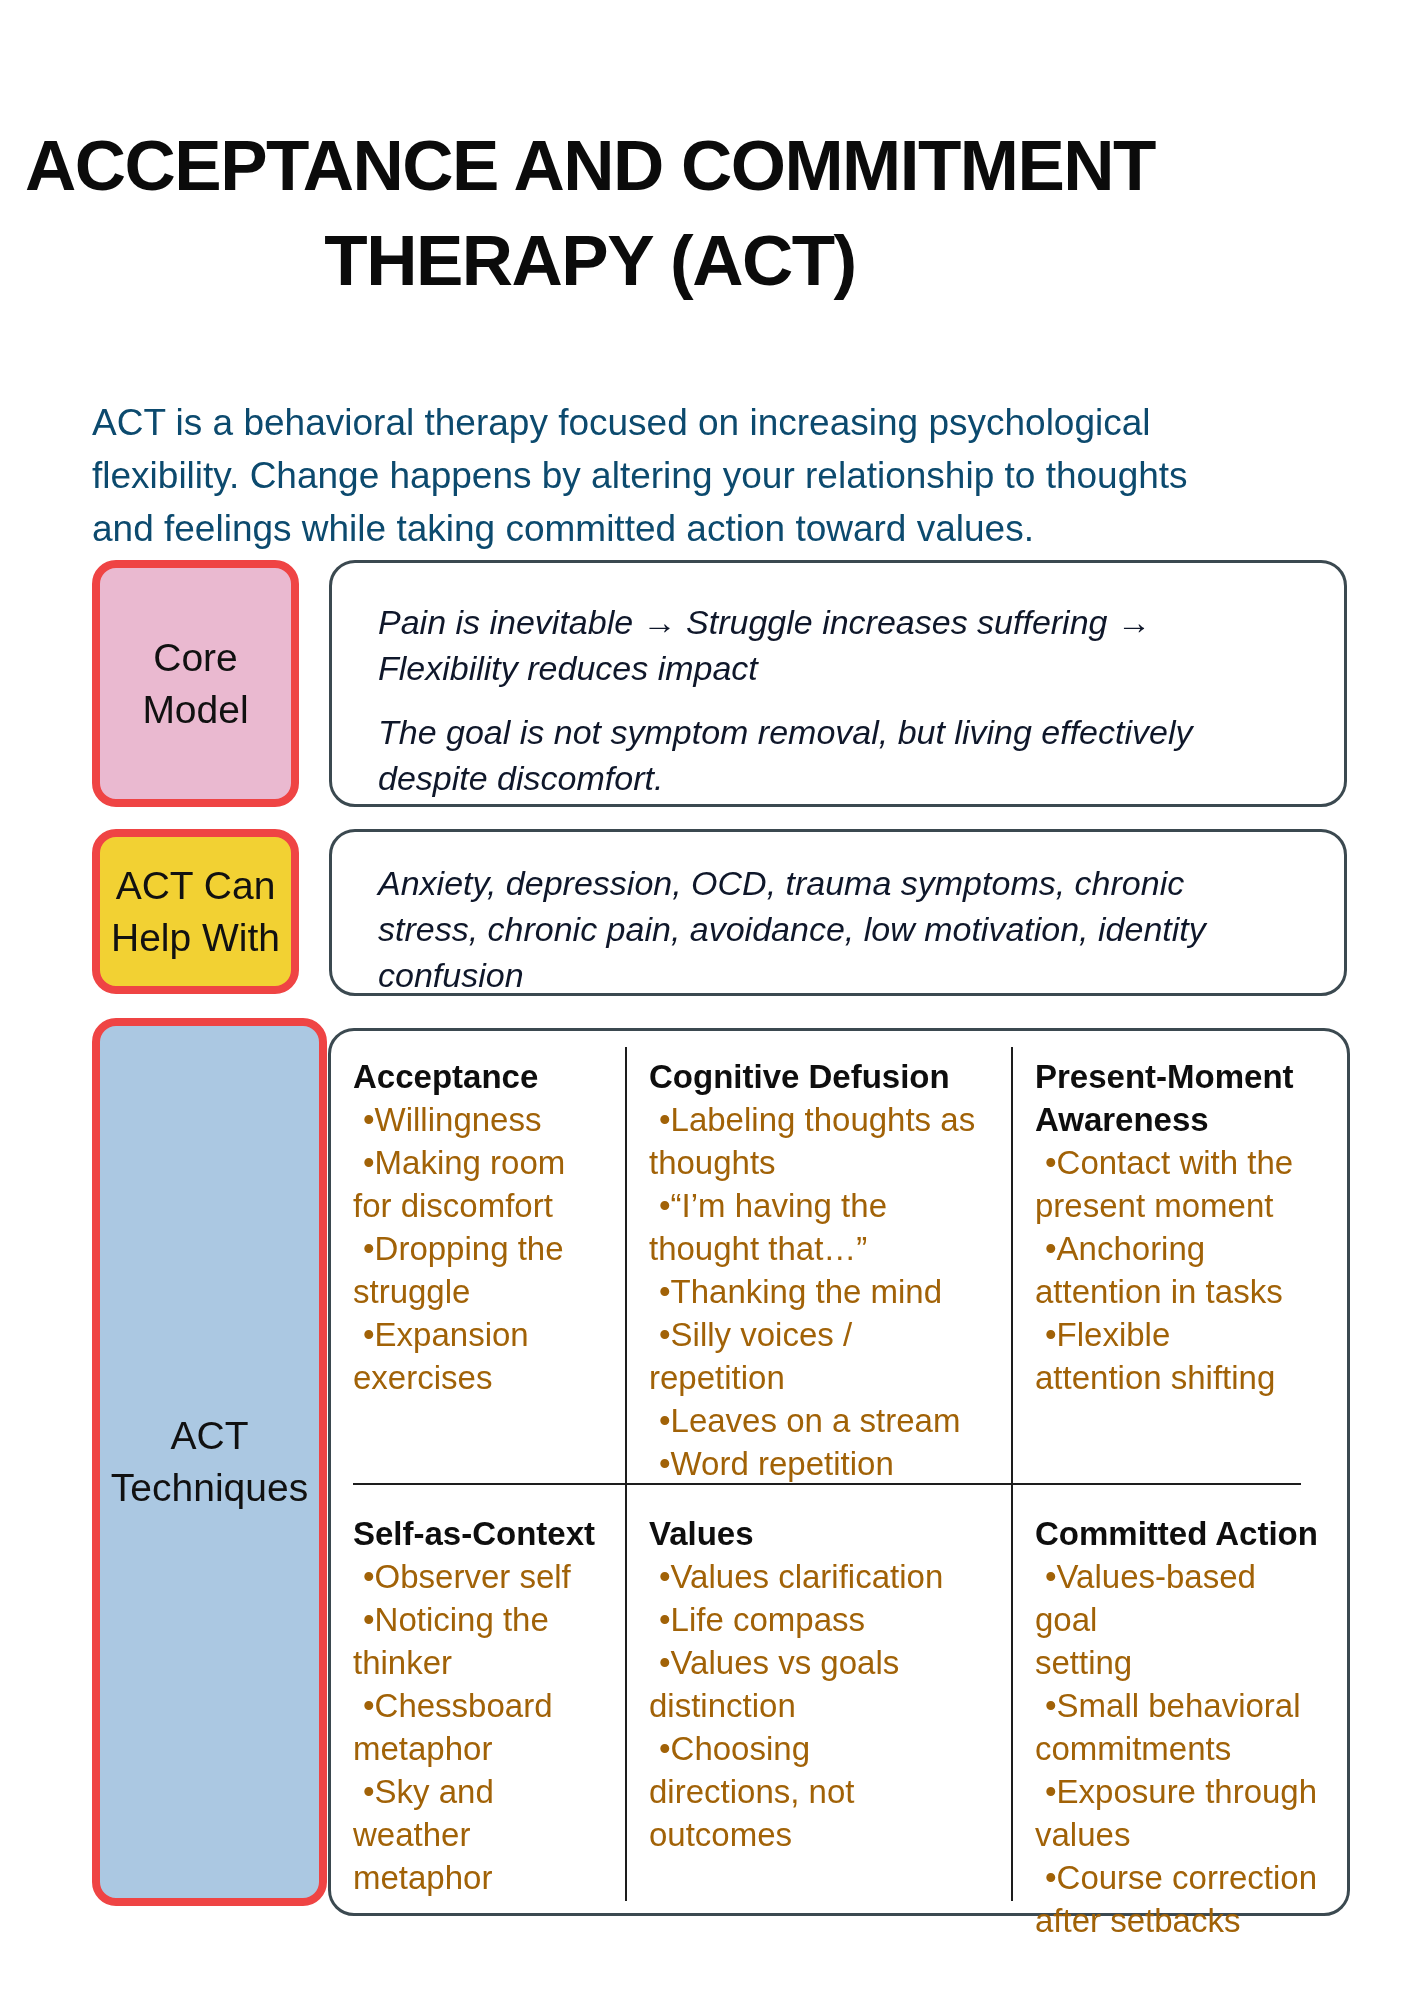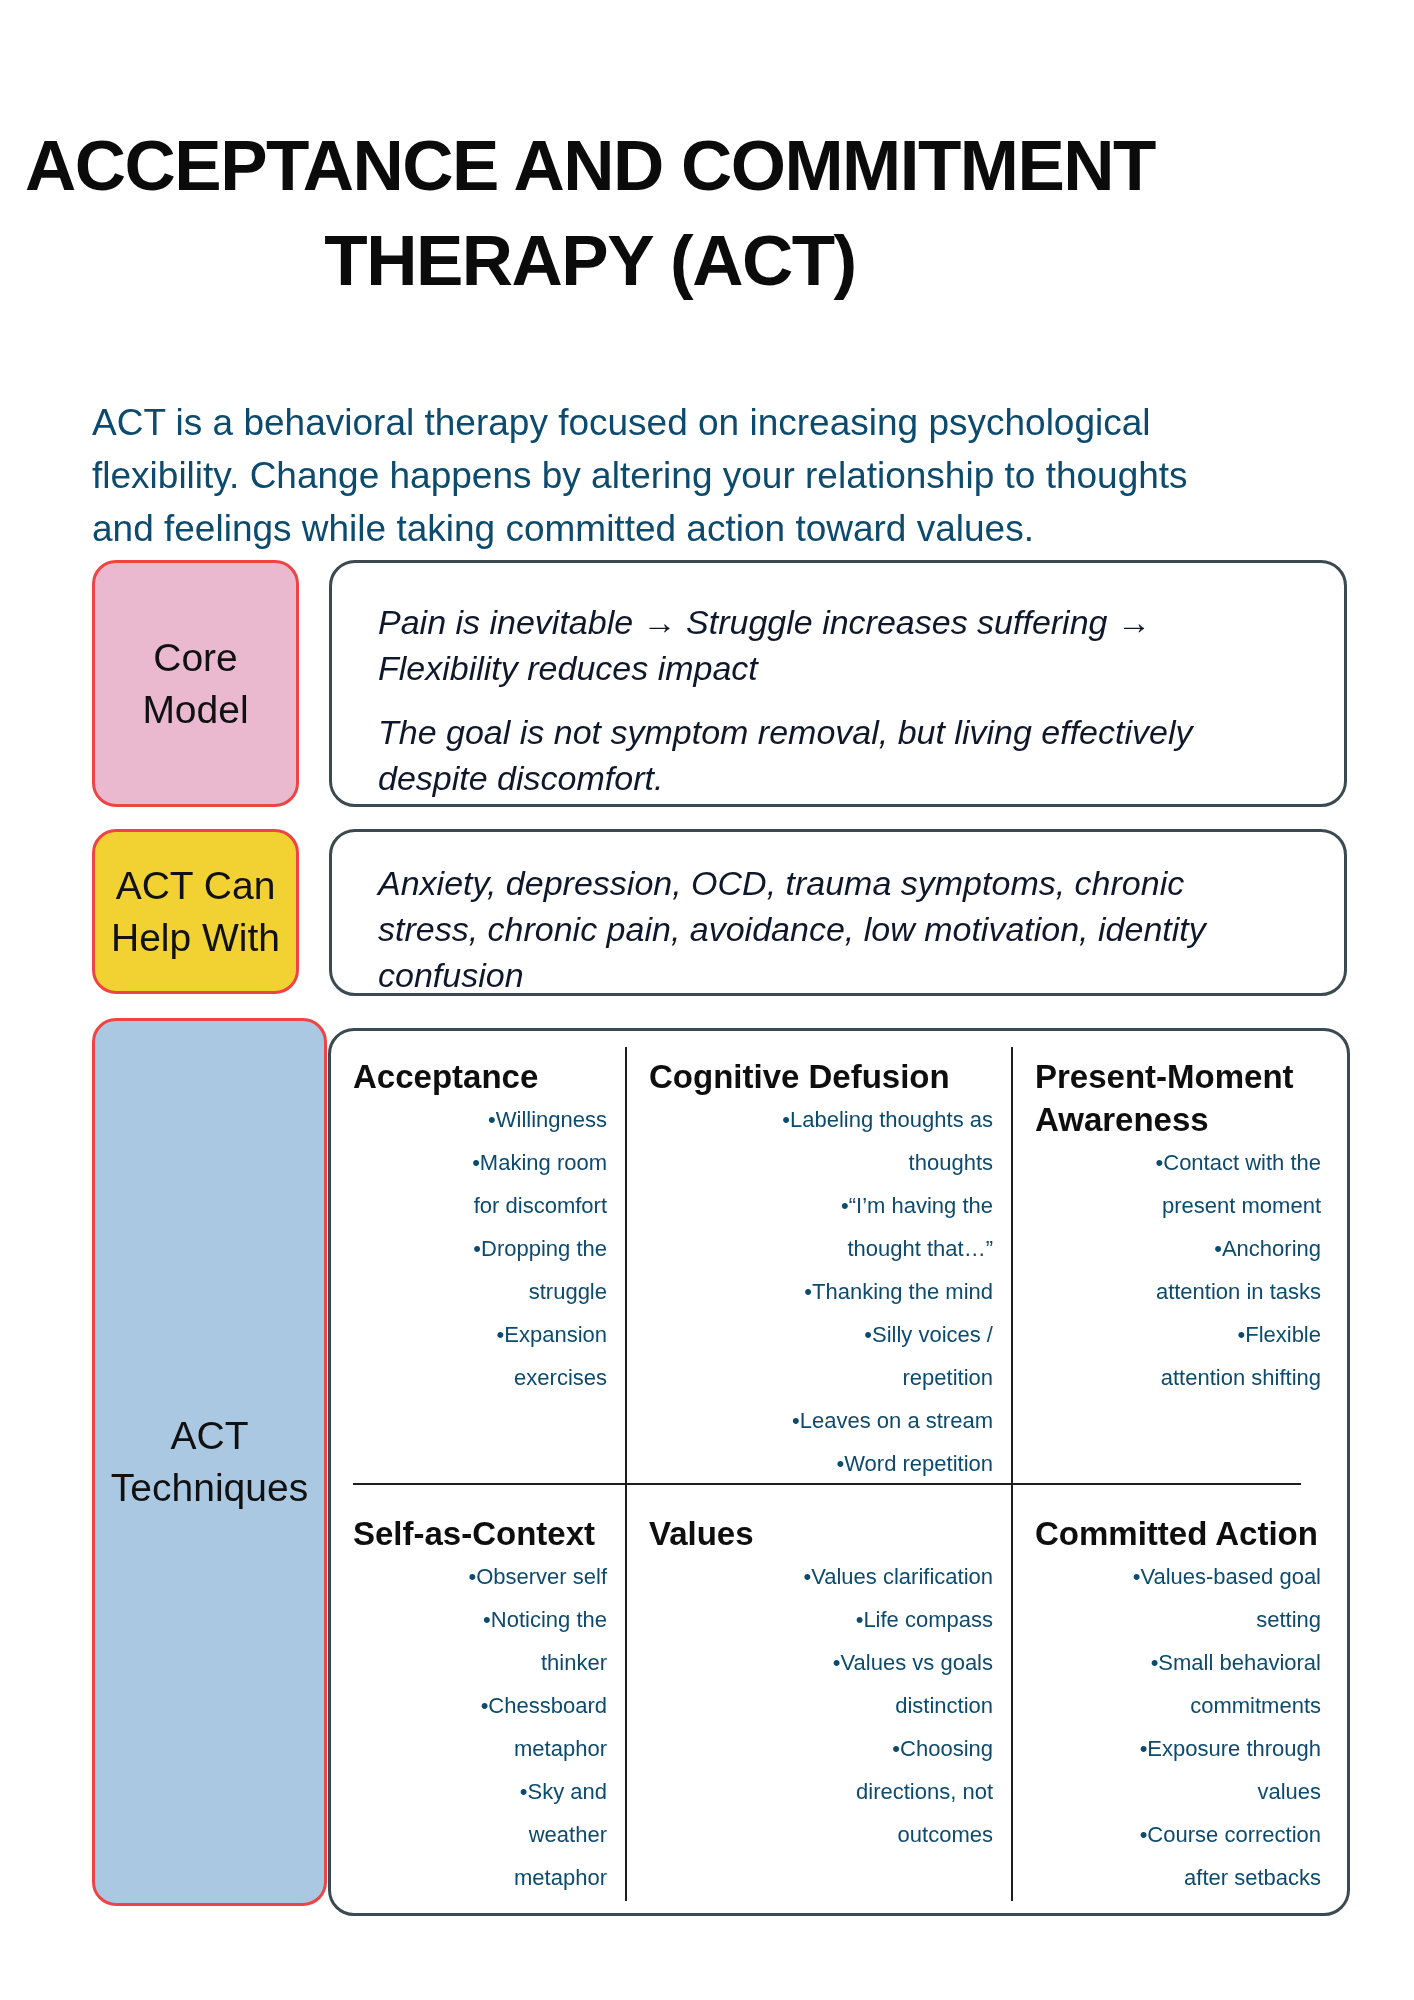--- a/index.html
+++ b/index.html
@@ -30,21 +30,21 @@
   .intro {
     left:92px; top:396px; width:1322px;
     font-size:37px; line-height:53px;
     white-space:pre-line;
     margin:0; color:#0c4a6e;
   }
 
   
   .label-box {
     background:#ccc;
-    border:3px solid #ef4444;
+    border:8px solid #ef4444;
     border-radius:24px;
     display:flex; align-items:center; justify-content:center;
     text-align:center;
     font-size:39px; line-height:52px;
     color:#111;
     white-space:pre-line;
   }
   .label-pink   { left:92px; top:560px; width:207px; height:247px; background:#eab9d0; }
   .label-yellow { left:92px; top:829px; width:207px; height:165px; background:#f2d133; }
   .label-blue   { left:92px; top:1018px; width:235px; height:888px; background:#abc8e2; }
@@ -79,25 +79,24 @@
   }
   .cell { padding:24px 20px 0 22px; overflow:visible; }
   .cell-r2 { padding-top:28px; }
   .cell-heading {
     font-weight:700;
     font-size:33px; line-height:43px;
     color:#0e0e0e;
     white-space:pre-line;
   }
   .bullet-item {
-    font-size:22px; line-height:43px;
+    font-size:33px; line-height:43px;
     white-space:pre-line;
     text-indent:10px;
-    color:#0c4a6e;
-    text-align:right;
+    color:#a16207;
   }
   .bullet-item::before { content:"\2022 "; }
 
   
   .vline { position:absolute; width:2px; background:#1d1d1d; top:16px; height:854px; }
   .vline-1 { left:294px; }
   .vline-2 { left:680px; }
   .hline { position:absolute; left:22px; right:46px; height:2px; background:#1d1d1d; top:452px; }
 </style>
 </head>

